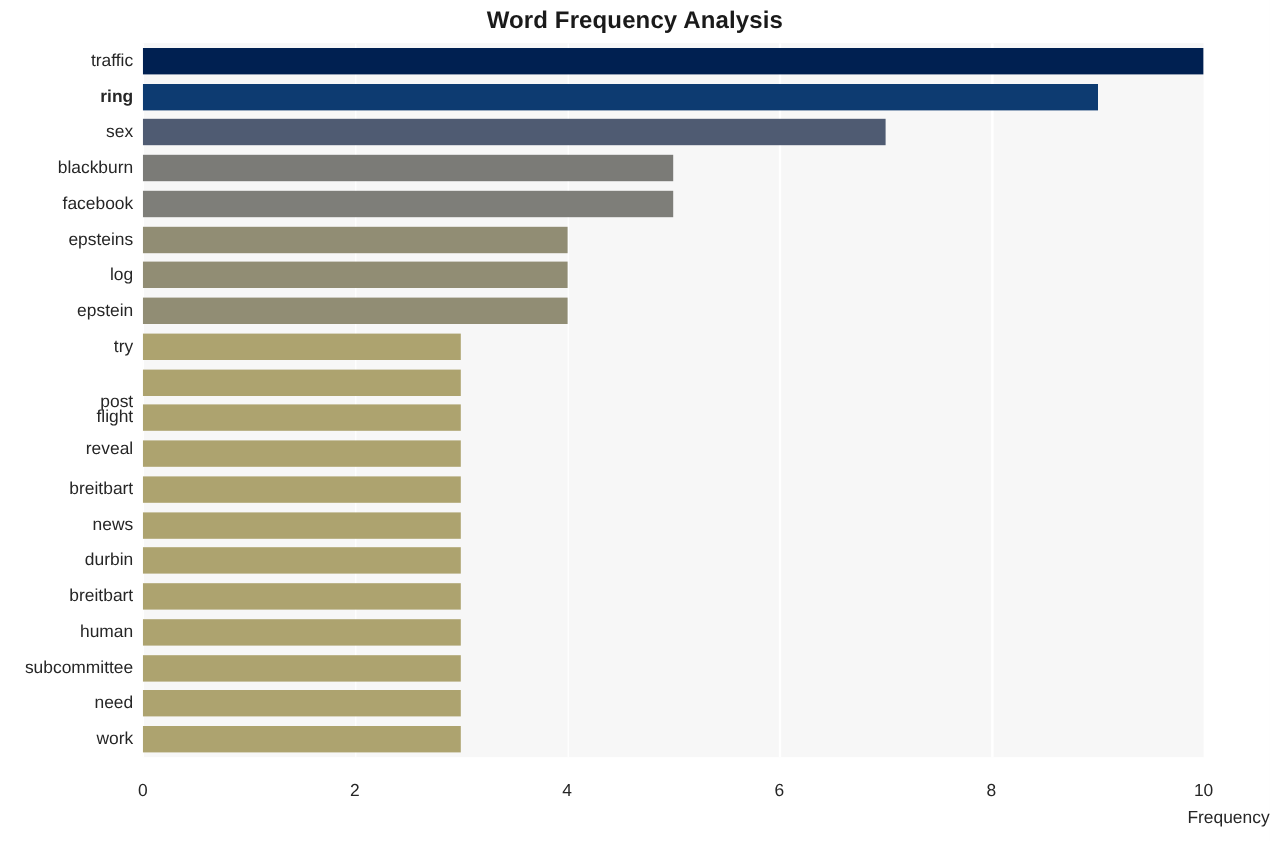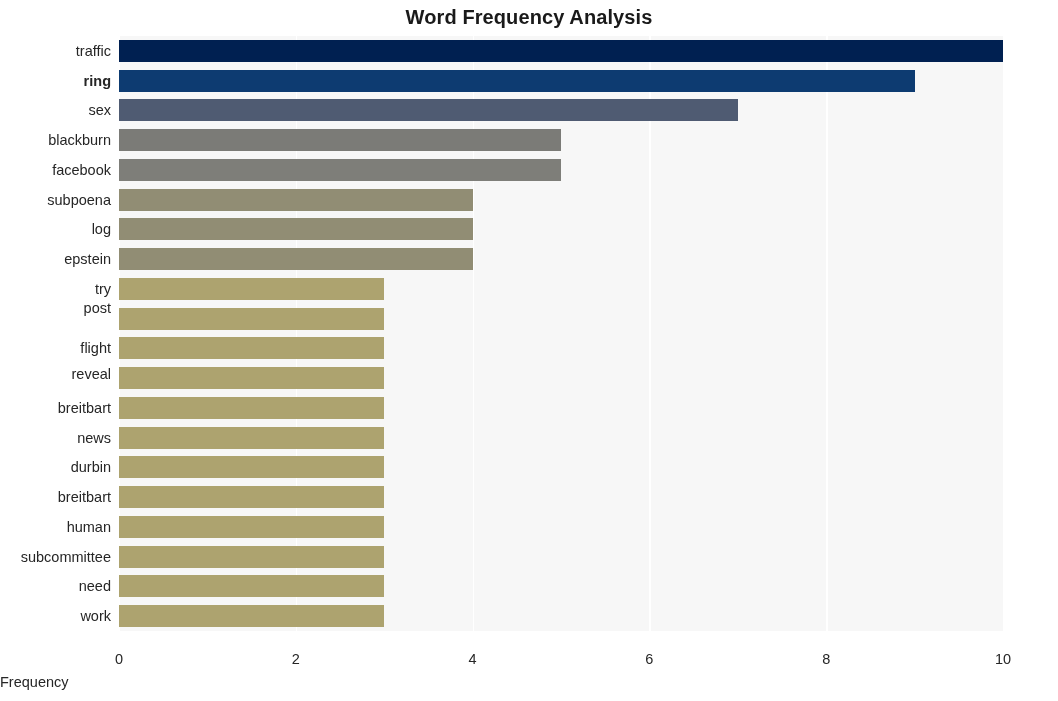--- a/index.html
+++ b/index.html
@@ -107,43 +107,43 @@
     transform: translateX(-50%);
     font-size: 14.5px;
     color: #262626;
     white-space: nowrap;
   }
   #x-axis-title {
     position: absolute;
     left: 0;
     top: 674px;
     width: 1058px;
-    text-align: left;
+    text-align: right;
     font-size: 14.5px;
     color: #262626;
   }
 </style>
 </head>
 <body>
 
 <div id="figure">
 
   <div id="chart-title">Word Frequency Analysis</div>
 
   <div id="y-axis">
       <div class="y-tick-label" style="top: 7.875px; padding-left: 14px;">traffic</div>
       <div class="y-tick-label" style="top: 37.625px; font-weight: bold;">ring</div>
       <div class="y-tick-label" style="top: 67.375px;">sex</div>
       <div class="y-tick-label" style="top: 97.125px;">blackburn</div>
       <div class="y-tick-label" style="top: 126.875px;">facebook</div>
-      <div class="y-tick-label" style="top: 156.625px;">subpoena</div>
+      <div class="y-tick-label" style="top: 156.625px;">epsteins</div>
       <div class="y-tick-label" style="top: 186.375px;">log</div>
       <div class="y-tick-label" style="top: 216.125px;">epstein</div>
       <div class="y-tick-label" style="top: 245.875px;">try</div>
-      <div class="y-tick-label" style="top: 265px;">post</div>
+      <div class="y-tick-label" style="top: 292px;">post</div>
       <div class="y-tick-label" style="top: 305.375px;">flight</div>
       <div class="y-tick-label" style="top: 331px;">reveal</div>
       <div class="y-tick-label" style="top: 364.875px;">breitbart</div>
       <div class="y-tick-label" style="top: 394.625px;">news</div>
       <div class="y-tick-label" style="top: 424.375px;">durbin</div>
       <div class="y-tick-label" style="top: 454.125px;">breitbart</div>
       <div class="y-tick-label" style="top: 483.875px; padding-left: 29px;">human</div>
       <div class="y-tick-label" style="top: 513.625px;">subcommittee</div>
       <div class="y-tick-label" style="top: 543.375px;">need</div>
       <div class="y-tick-label" style="top: 573.125px;">work</div>

